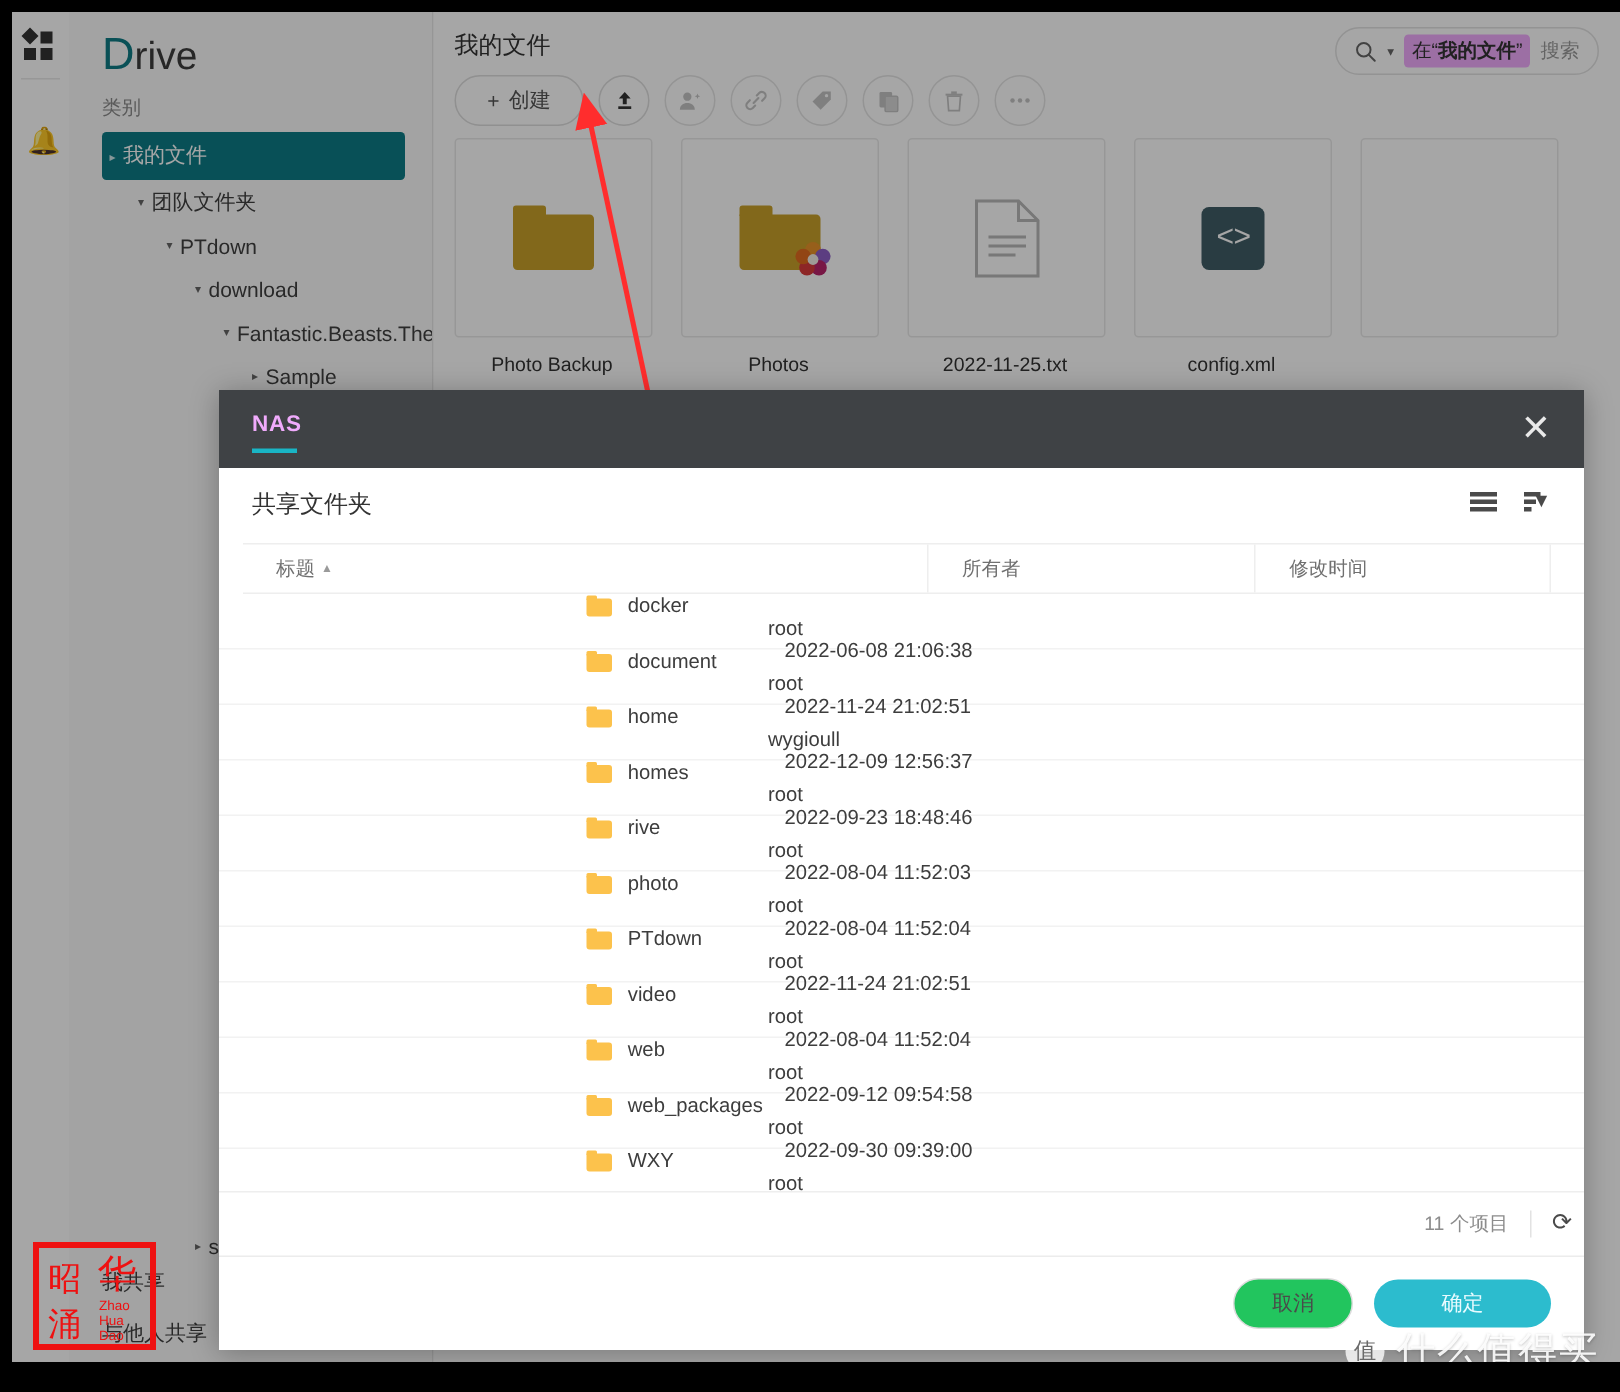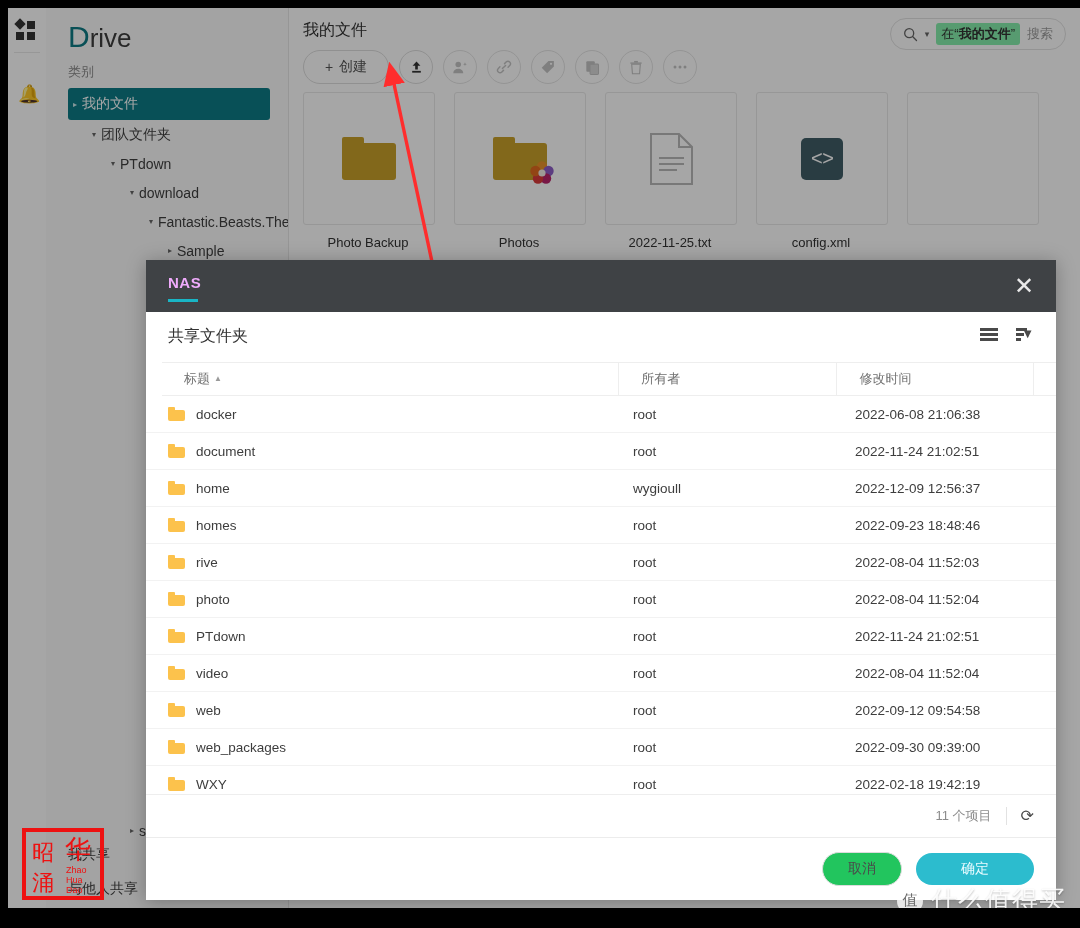--- a/index.html
+++ b/index.html
@@ -109,21 +109,21 @@
   .tb-create { width:84px; gap:6px;}
   .tb-round { width:32px; }
   .tb-round.disabled { color:#c4c4c4; border-color:#e4e4e4;}
 
   .search-wrap {
     position:absolute; right:14px; top:10px;
     height:30px; border:1px solid #e2e2e2; border-radius:16px;
     display:flex; align-items:center; padding:0 12px; gap:7px; background:#fff;
   }
   .search-chip {
-    background:#86efac; border-radius:3px; padding:2px 5px;
+    background:#f0abfc; border-radius:3px; padding:2px 5px;
     font-size:13px; color:#333;
   }
   .search-chip b { font-weight:bold; }
   .search-ph { font-size:13px; color:#9a9a9a;}
 
   
   .cards { position:absolute; left:14px; top:84px; display:flex; gap:21px;}
   .card { width:130px; }
   .card-thumb {
     width:130px; height:131px; border:1px solid #e9e9e9; border-radius:3px;
@@ -203,33 +203,33 @@
   .tbl-head > div + div { border-left:1px solid #eeeeee; height:32px; line-height:32px;}
   .col-title { width:465px; line-height:32px;}
   .col-owner { width:222px; }
   .col-mtime { width:200px; }
   .col-last  { flex:1; }
   .sort-caret { font-size:8px; color:#9a9a9a; margin-left:4px; vertical-align:2px;}
 
   .tbl-body { flex:1 1 auto; overflow:hidden; }
   .row {
     display:flex; height:36px; align-items:center;
-    border-bottom:1px solid #f2f2f2; font-size:13.5px; color:#3d3d3d;
+    border-bottom:1px solid #f2f2f2; font-size:13.5px; color:#3d3d3d;flex-direction:column;
   }
   .cell { padding-left:22px; box-sizing:border-box;}
   .cell.name { width:465px; display:flex; align-items:center; gap:11px;}
   .cell.owner { width:222px;}
   .cell.mtime { width:200px;}
   .mini-folder { width:17px; height:14px; position:relative; flex:0 0 17px;}
   .mini-folder .t { position:absolute; left:0; top:0; width:7px; height:3px; background:#fcc24c; border-radius:1px 1px 0 0;}
   .mini-folder .b { position:absolute; left:0; top:2.5px; width:17px; height:11.5px; background:#fcc24c; border-radius:0 2px 2px 2px;}
 
   .tbl-footer {
     height:42px; flex:0 0 42px; display:flex; align-items:center;
-    justify-content:flex-end; padding-right:22px; gap:14px;
+    justify-content:flex-end; padding-right:8px; gap:14px;
     border-top:1px solid #eeeeee; font-size:13px; color:#8c8c8c;
   }
   .refresh-btn {
     color:#4a4a4a; font-size:16px; cursor:pointer;
     border-left:1px solid #e2e2e2; padding-left:14px; line-height:18px;
   }
   .dlg-actions {
     height:62px; flex:0 0 62px; display:flex; align-items:center;
     justify-content:flex-end; gap:14px; padding-right:22px;
     border-top:1px solid #ececec; background:#fff;

